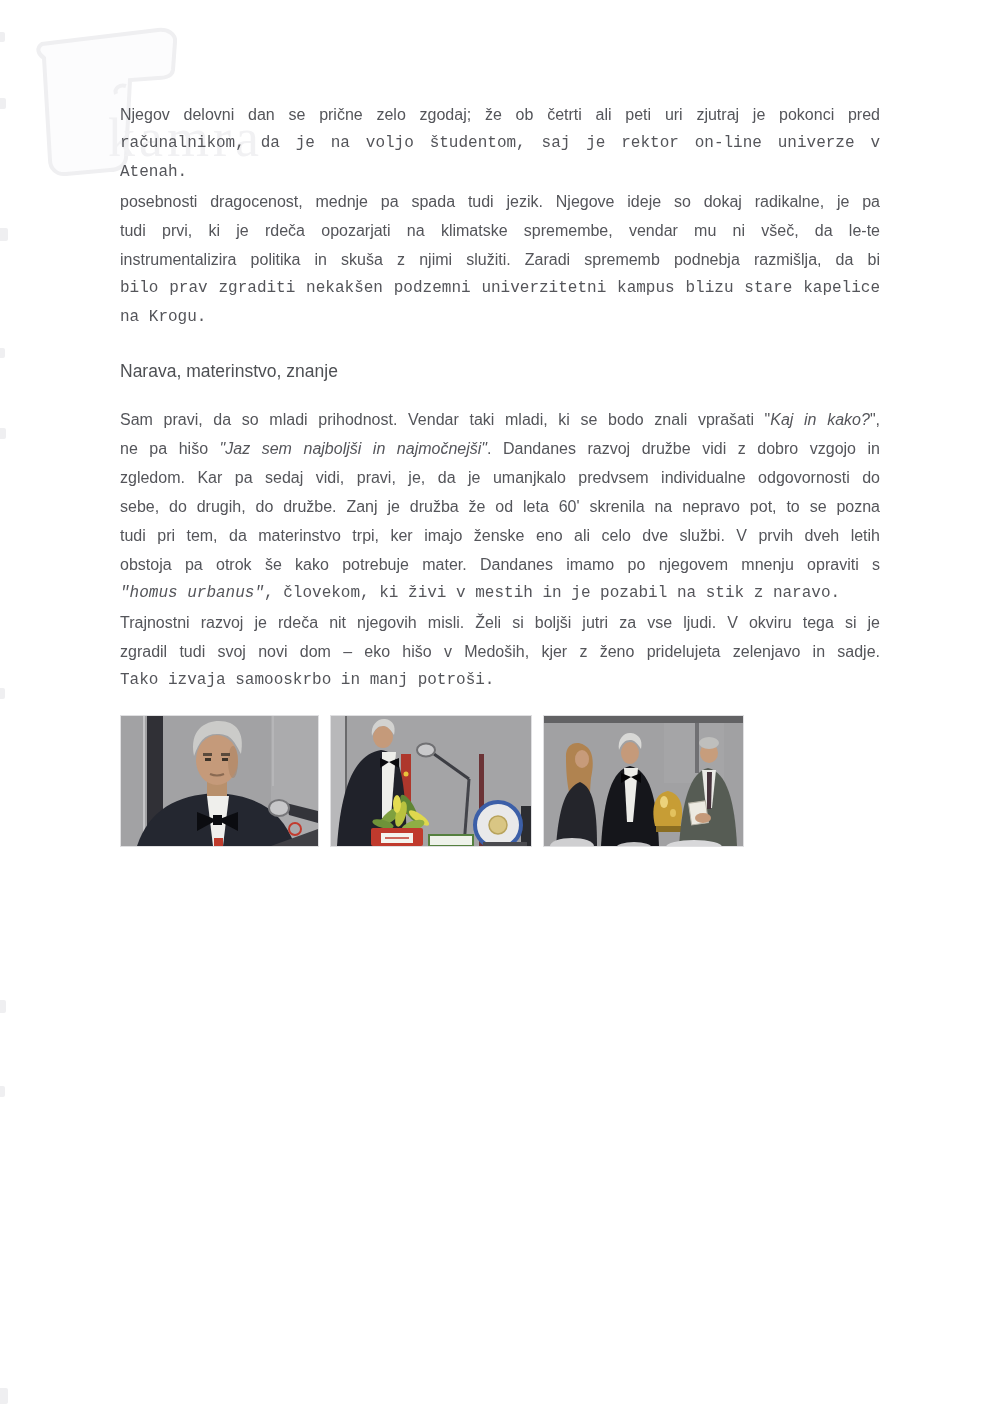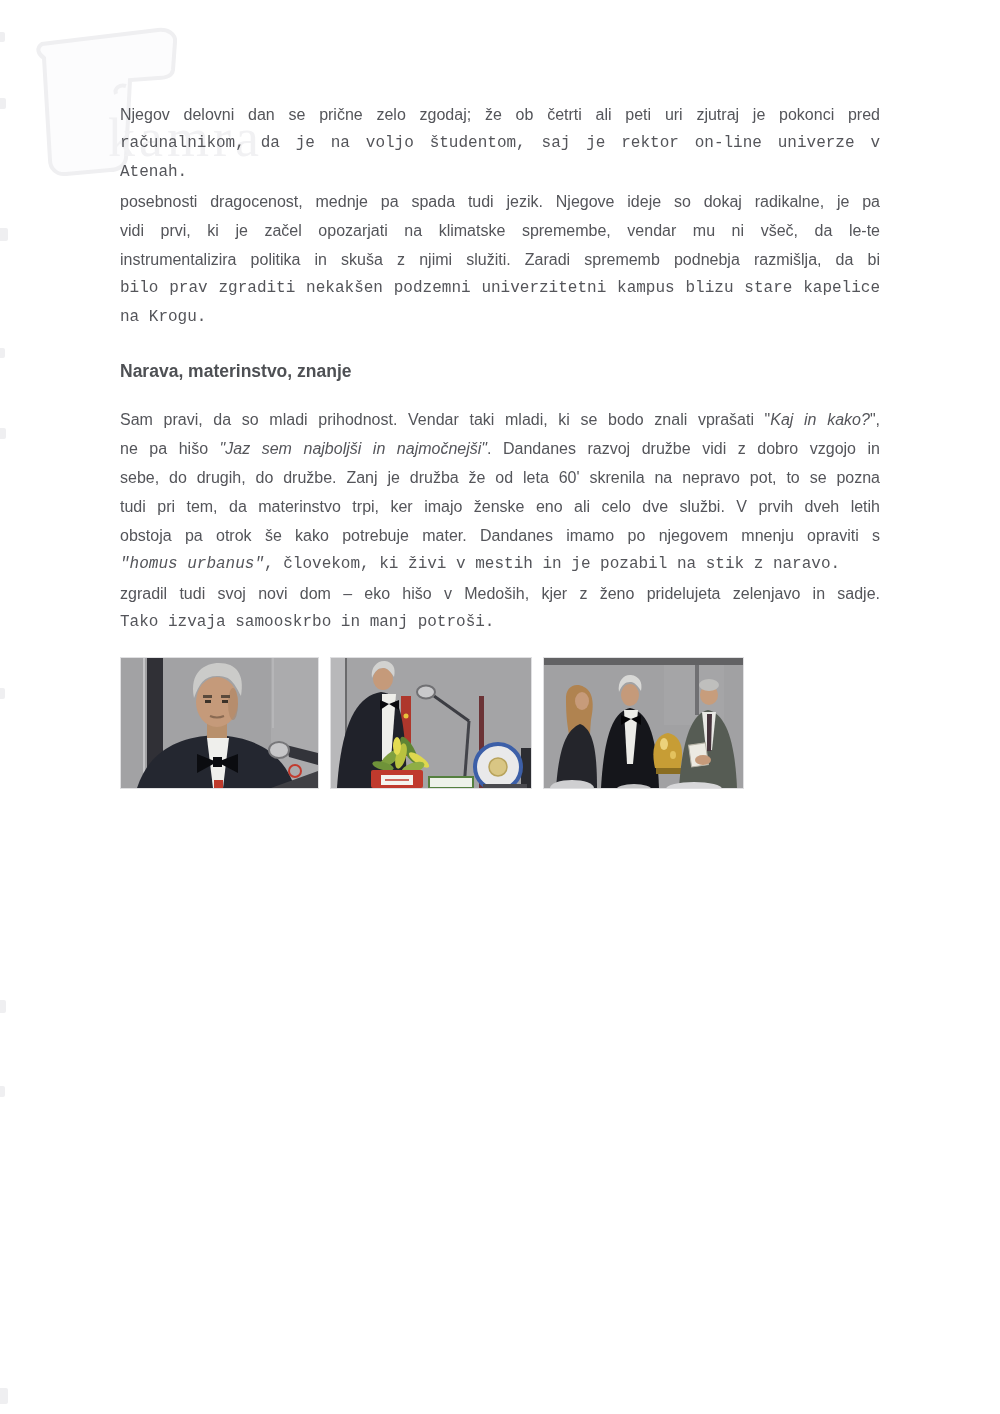--- a/index.html
+++ b/index.html
@@ -27,21 +27,21 @@
   .text-block{color:var(--text);}
   #block1{margin-top:92px;}
   .line{
     font-size:16px;line-height:29px;
     text-align:justify;text-align-last:justify;
     white-space:normal;
   }
   .line.last{text-align-last:left;font-family:Liberation Mono, monospace;}
   .line .it{font-style:italic;}
   h2.section-heading{
-    font-size:17.5px;line-height:29px;font-weight:bold;color:var(--heading);
+    font-size:17.5px;line-height:29px;font-weight:normal;color:var(--heading);
     margin:25px 0 19px 0;
   }
   .photos{
     margin-top:20px;display:flex;gap:11px;align-items:flex-start;
   }
   .photo{
     border:1px solid var(--photo-border);
     line-height:0;background:#a2a2a4;
   }
   .photo svg{display:block;}
@@ -66,34 +66,36 @@
 <div class="scan-artifact" style="top:1000px;width:6px;height:13px;"></div>
 <div class="scan-artifact" style="top:1086px;width:5px;height:11px;"></div>
 <div class="scan-artifact" style="top:1388px;width:8px;height:16px;"></div>
 
 <div class="content">
 
   <div class="text-block" id="block1">
       <div class="line"><span>Njegov delovni dan se prične zelo zgodaj; že ob četrti ali peti uri zjutraj je pokonci pred</span></div>
       <div class="line last"><span>računalnikom, da je na voljo študentom, saj je rektor on-line univerze v Atenah.</span></div>
       <div class="line"><span>posebnosti dragocenost, mednje pa spada tudi jezik. Njegove ideje so dokaj radikalne, je pa</span></div>
-      <div class="line"><span>vidi prvi, ki je začel opozarjati na klimatske spremembe, vendar mu ni všeč, da le-te</span></div>
+      <div class="line"><span>tudi prvi, ki je rdeča opozarjati na klimatske spremembe, vendar mu ni všeč, da le-te</span></div>
       <div class="line"><span>instrumentalizira politika in skuša z njimi služiti. Zaradi sprememb podnebja razmišlja, da bi</span></div>
       <div class="line last"><span>bilo prav zgraditi nekakšen podzemni univerzitetni kampus blizu stare kapelice na Krogu.</span></div>
     </div>
 
   <h2 class="section-heading">Narava, materinstvo, znanje</h2>
 
   <div class="text-block" id="block2">
       <div class="line"><span>Sam pravi, da so mladi prihodnost. Vendar taki mladi, ki se bodo znali vprašati "</span><span class="it">Kaj in kako?</span><span>",</span></div>
       <div class="line"><span>ne pa hišo </span><span class="it">"Jaz sem najboljši in najmočnejši"</span><span>. Dandanes razvoj družbe vidi z dobro vzgojo in</span></div>
+      <div class="line"><span>zgledom. Kar pa sedaj vidi, pravi, je, da je umanjkalo predvsem individualne odgovornosti do</span></div>
       <div class="line"><span>sebe, do drugih, do družbe. Zanj je družba že od leta 60' skrenila na nepravo pot, to se pozna</span></div>
       <div class="line"><span>tudi pri tem, da materinstvo trpi, ker imajo ženske eno ali celo dve službi. V prvih dveh letih</span></div>
       <div class="line"><span>obstoja pa otrok še kako potrebuje mater. Dandanes imamo po njegovem mnenju opraviti s</span></div>
       <div class="line last"><span class="it">"homus urbanus"</span><span>, človekom, ki živi v mestih in je pozabil na stik z naravo.</span></div>
+      <div class="line"><span>Trajnostni razvoj je rdeča nit njegovih misli. Želi si boljši jutri za vse ljudi. V okviru tega si je</span></div>
       <div class="line"><span>zgradil tudi svoj novi dom – eko hišo v Medoših, kjer z ženo pridelujeta zelenjavo in sadje.</span></div>
       <div class="line last"><span>Tako izvaja samooskrbo in manj potroši.</span></div>
     </div>
 
   <div class="photos">
 
     <figure class="photo" style="margin:0" aria-label="speaker-closeup-photo">
       <svg width="197" height="130" viewBox="0 0 197 130">
         <rect width="197" height="130" fill="#a2a2a4"></rect>
         <rect x="150" width="47" height="130" fill="#ababad"></rect>

